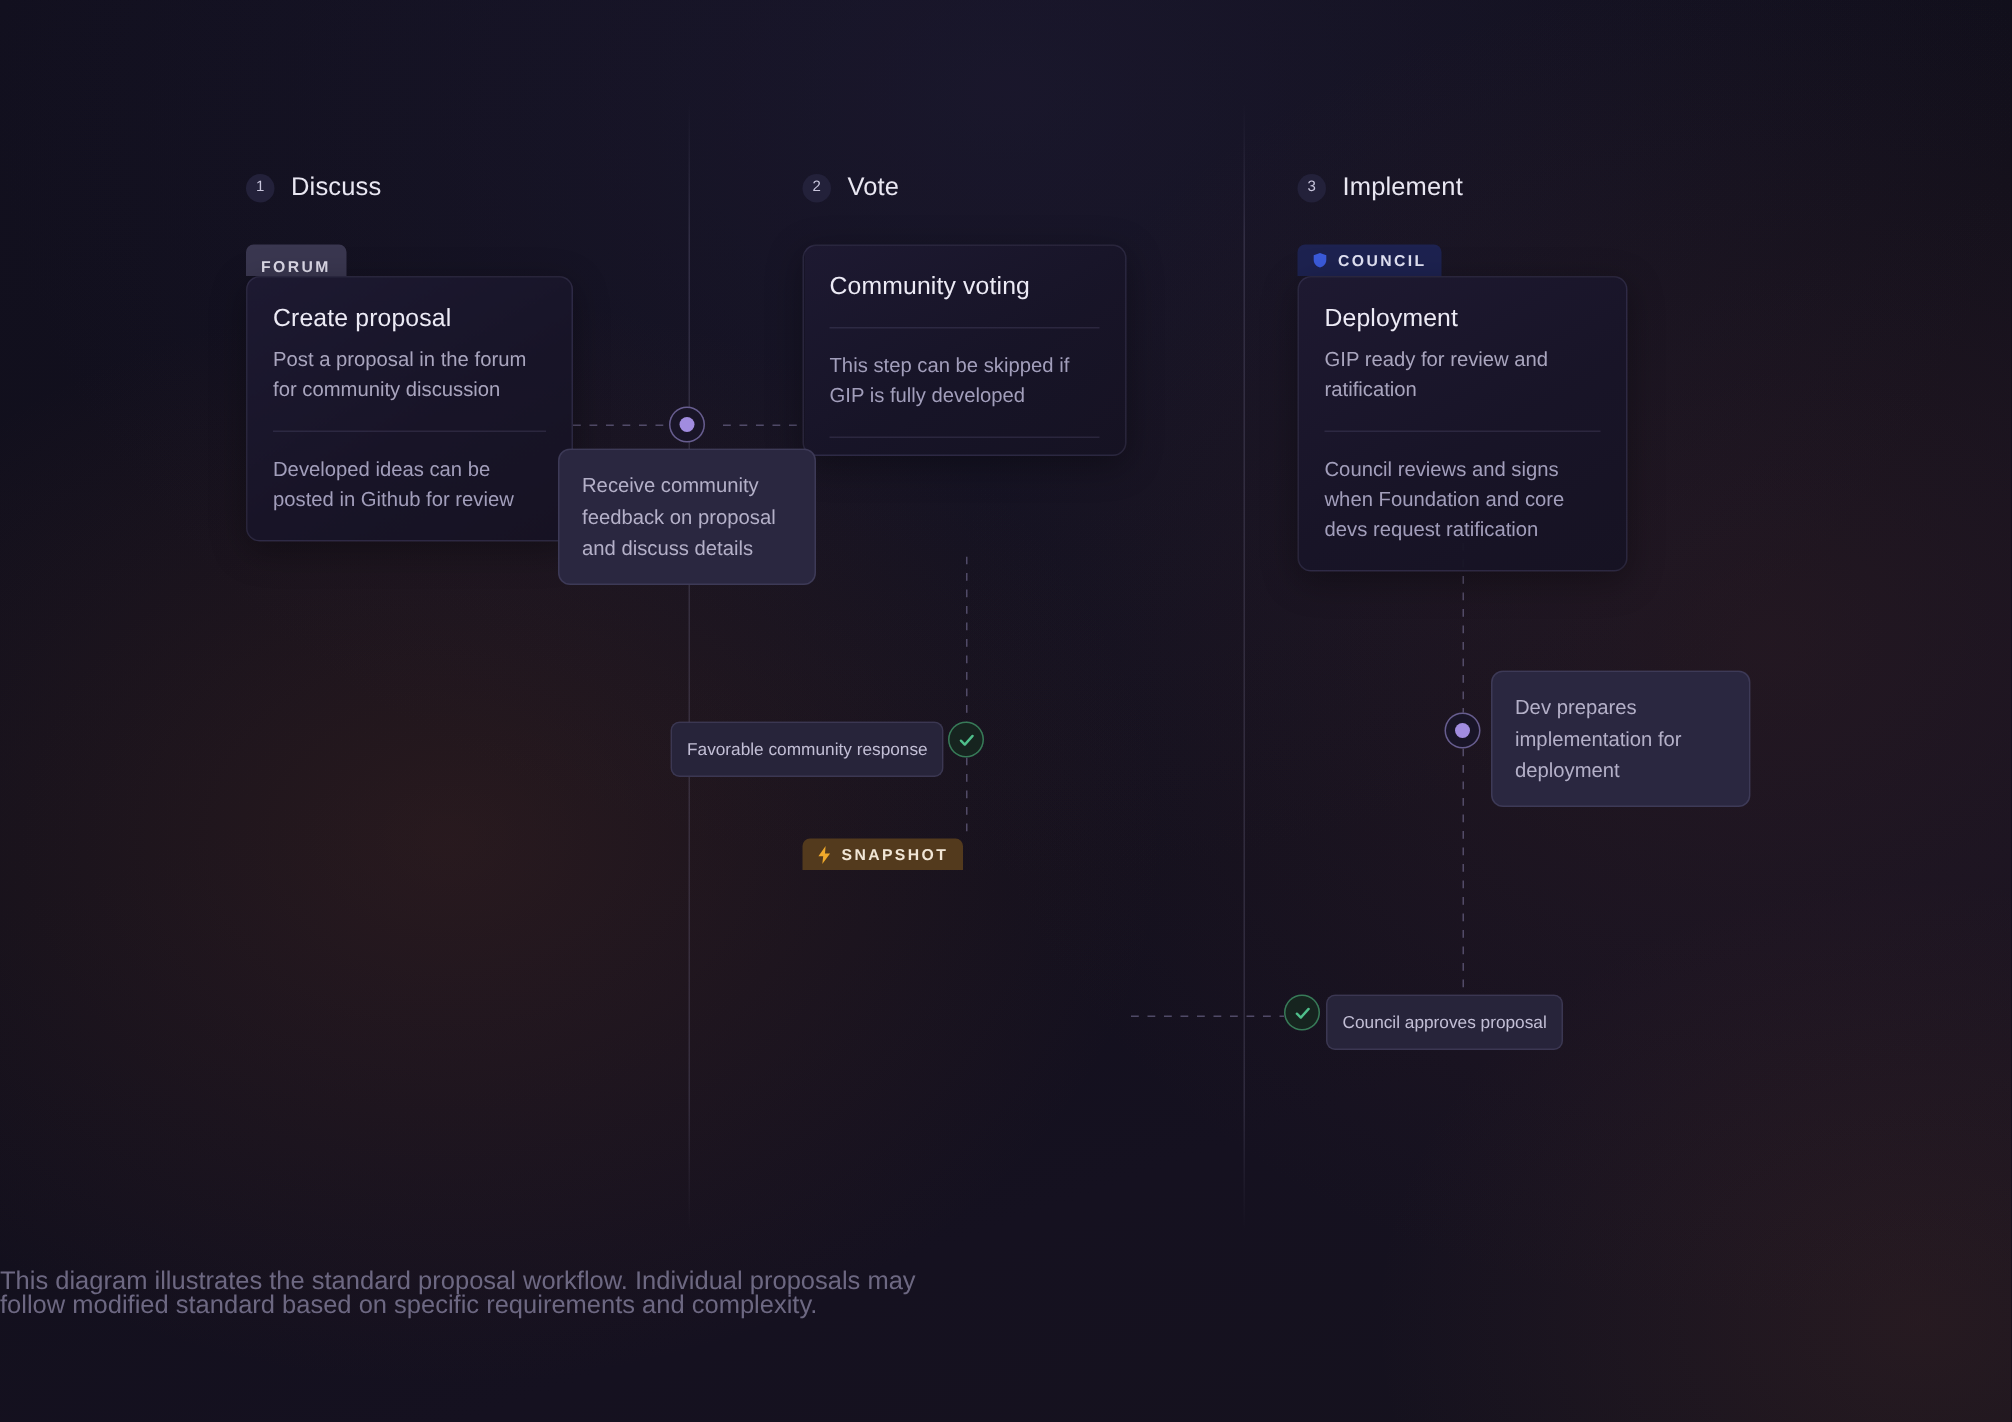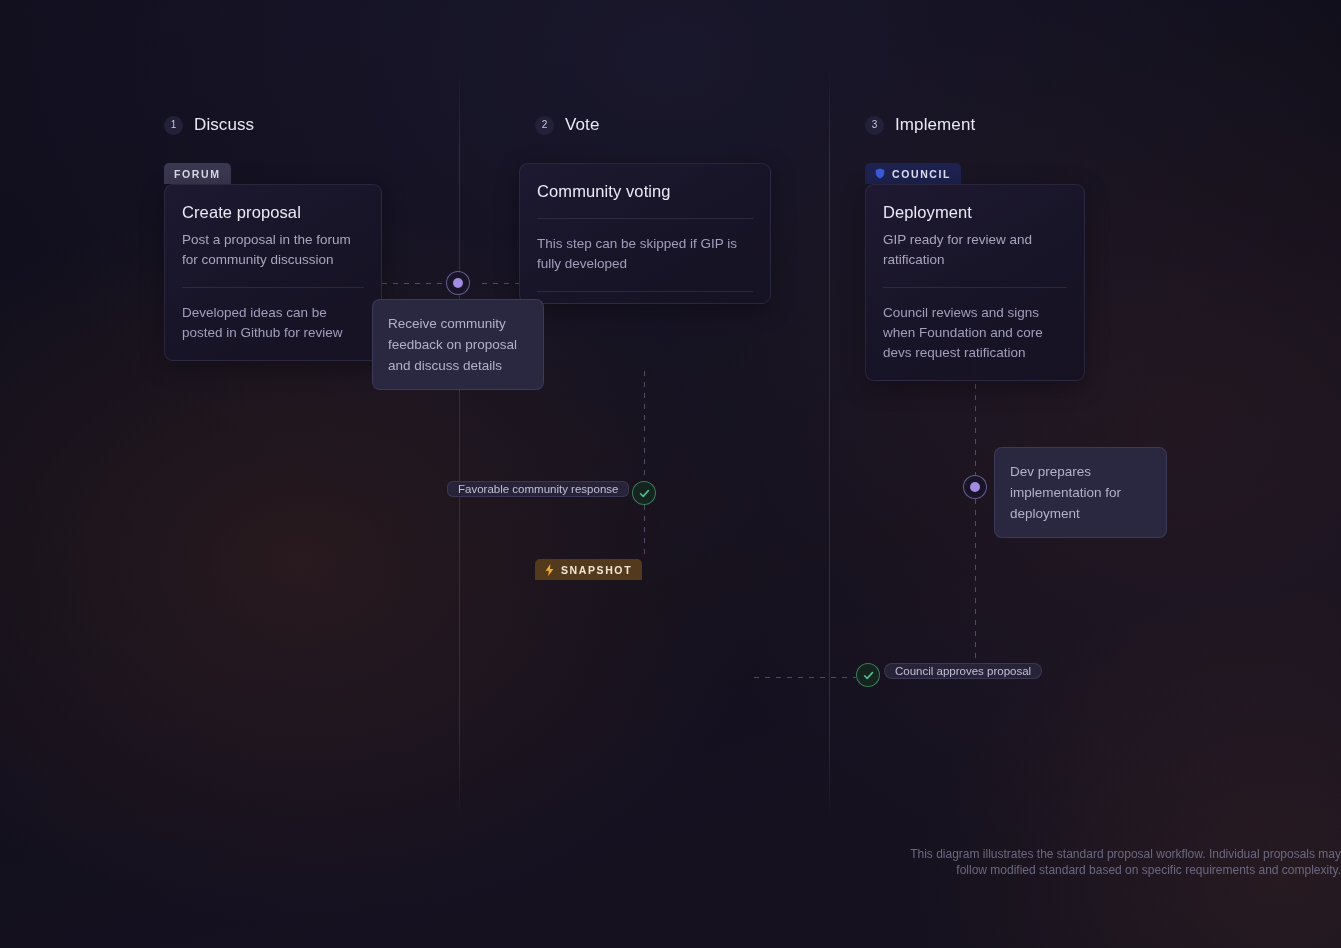--- a/index.html
+++ b/index.html
@@ -111,21 +111,21 @@
     display: flex;
     align-items: center;
     gap: 7px;
     height: 21px;
     padding: 0 10px;
     border-radius: 5px 5px 0 0;
     font-size: 10.5px;
     letter-spacing: 1.6px;
     font-weight: bold;
   }
-  .badge.forum   { background: #3a3750; color: #dedbe9; }
+  .badge.forum   { background: #3a3750; color: #dedbe9; align-items: flex-end; }
   .badge.council { background: #1d2250; color: #e3e4f5; justify-content: space-between; }
   .badge.snapshot{ background: #533a1d; color: #f1e6d6; }
   .badge-icon { display: flex; align-items: center; }
 
   
   .conn {
     position: absolute;
     background-image: linear-gradient(to right, rgba(150,142,190,0.45) 50%, rgba(0,0,0,0) 0%);
     background-size: 11px 1px;
     background-repeat: repeat-x;
@@ -161,21 +161,21 @@
   }
   .node.check {
     border: 1px solid rgba(74,170,120,0.65);
     background: #16241f;
   }
   .node.check svg { display: block; }
 
   
   .pill {
     position: absolute;
-    height: 16px;
+    height: 37px;
     display: flex;
     align-items: center;
     padding: 0 10px;
     border-radius: 6px;
     background: #27243a;
     border: 1px solid rgba(140,134,180,0.20);
     color: #c2bed5;
     font-size: 11.5px;
     white-space: nowrap;
   }
@@ -191,23 +191,23 @@
     line-height: 21px;
     padding: 13px 15px;
   }
 
   
   .footer {
     position: absolute;
     left: 0;
     right: 0;
     top: 846px;
-    text-align: right;
+    text-align: left;
     color: #6d6882;
-    font-size: 12px;
+    font-size: 17px;
     line-height: 16px;
   }
 </style>
 </head>
 <body>
 
 <div id="canvas">
 
   <div class="col-divider d1"></div>
   <div class="col-divider d2"></div>
@@ -245,21 +245,21 @@
   </div>
   <div class="card" style="left:164px; top:184px; width:218px;">
     <div class="card-inner">
       <div class="card-title">Create proposal</div>
       <div class="card-desc">Post a proposal in the forum for community discussion</div>
     </div>
     <div class="card-sep"></div>
     <div class="card-note">Developed ideas can be posted in Github for review</div>
   </div>
 
-  <div class="card" style="left:519px; top:163px; width:252px;">
+  <div class="card" style="left:535px; top:163px; width:216px;">
     <div class="card-inner">
       <div class="card-title">Community voting</div>
     </div>
     <div class="card-sep"></div>
     <div class="card-note">This step can be skipped if GIP is fully developed</div>
     <div class="card-sep" style="margin-top:0;"></div>
     <div style="height:11px;"></div>
   </div>
 
   <div class="badge council" style="left:865px; top:163px;">
@@ -292,21 +292,21 @@
     <span>Receive community feedback on proposal and discuss details</span>
   </div>
 
   <div class="annot" style="left:994px; top:447px; width:173px;">
     <span>Dev prepares implementation for deployment</span>
   </div>
 
   <div class="pill" style="left:447px; top:481px;">
     <span>Favorable community response</span>
   </div>
-  <div class="pill" style="left:884px; top:663px;border-radius:10px;">
+  <div class="pill" style="left:884px; top:663px;">
     <span>Council approves proposal</span>
   </div>
 
   <div class="node dot" style="left:446px; top:271px;"></div>
 
   <div class="node check" style="left:632px; top:481px;">
     <svg width="13" height="13" viewBox="0 0 13 13" fill="none" aria-hidden="true">
       <path d="M2.6 6.8 L5.2 9.4 L10.4 3.6" stroke="#4fbf8b" stroke-width="1.6" stroke-linecap="round" stroke-linejoin="round"></path>
     </svg>
   </div>

